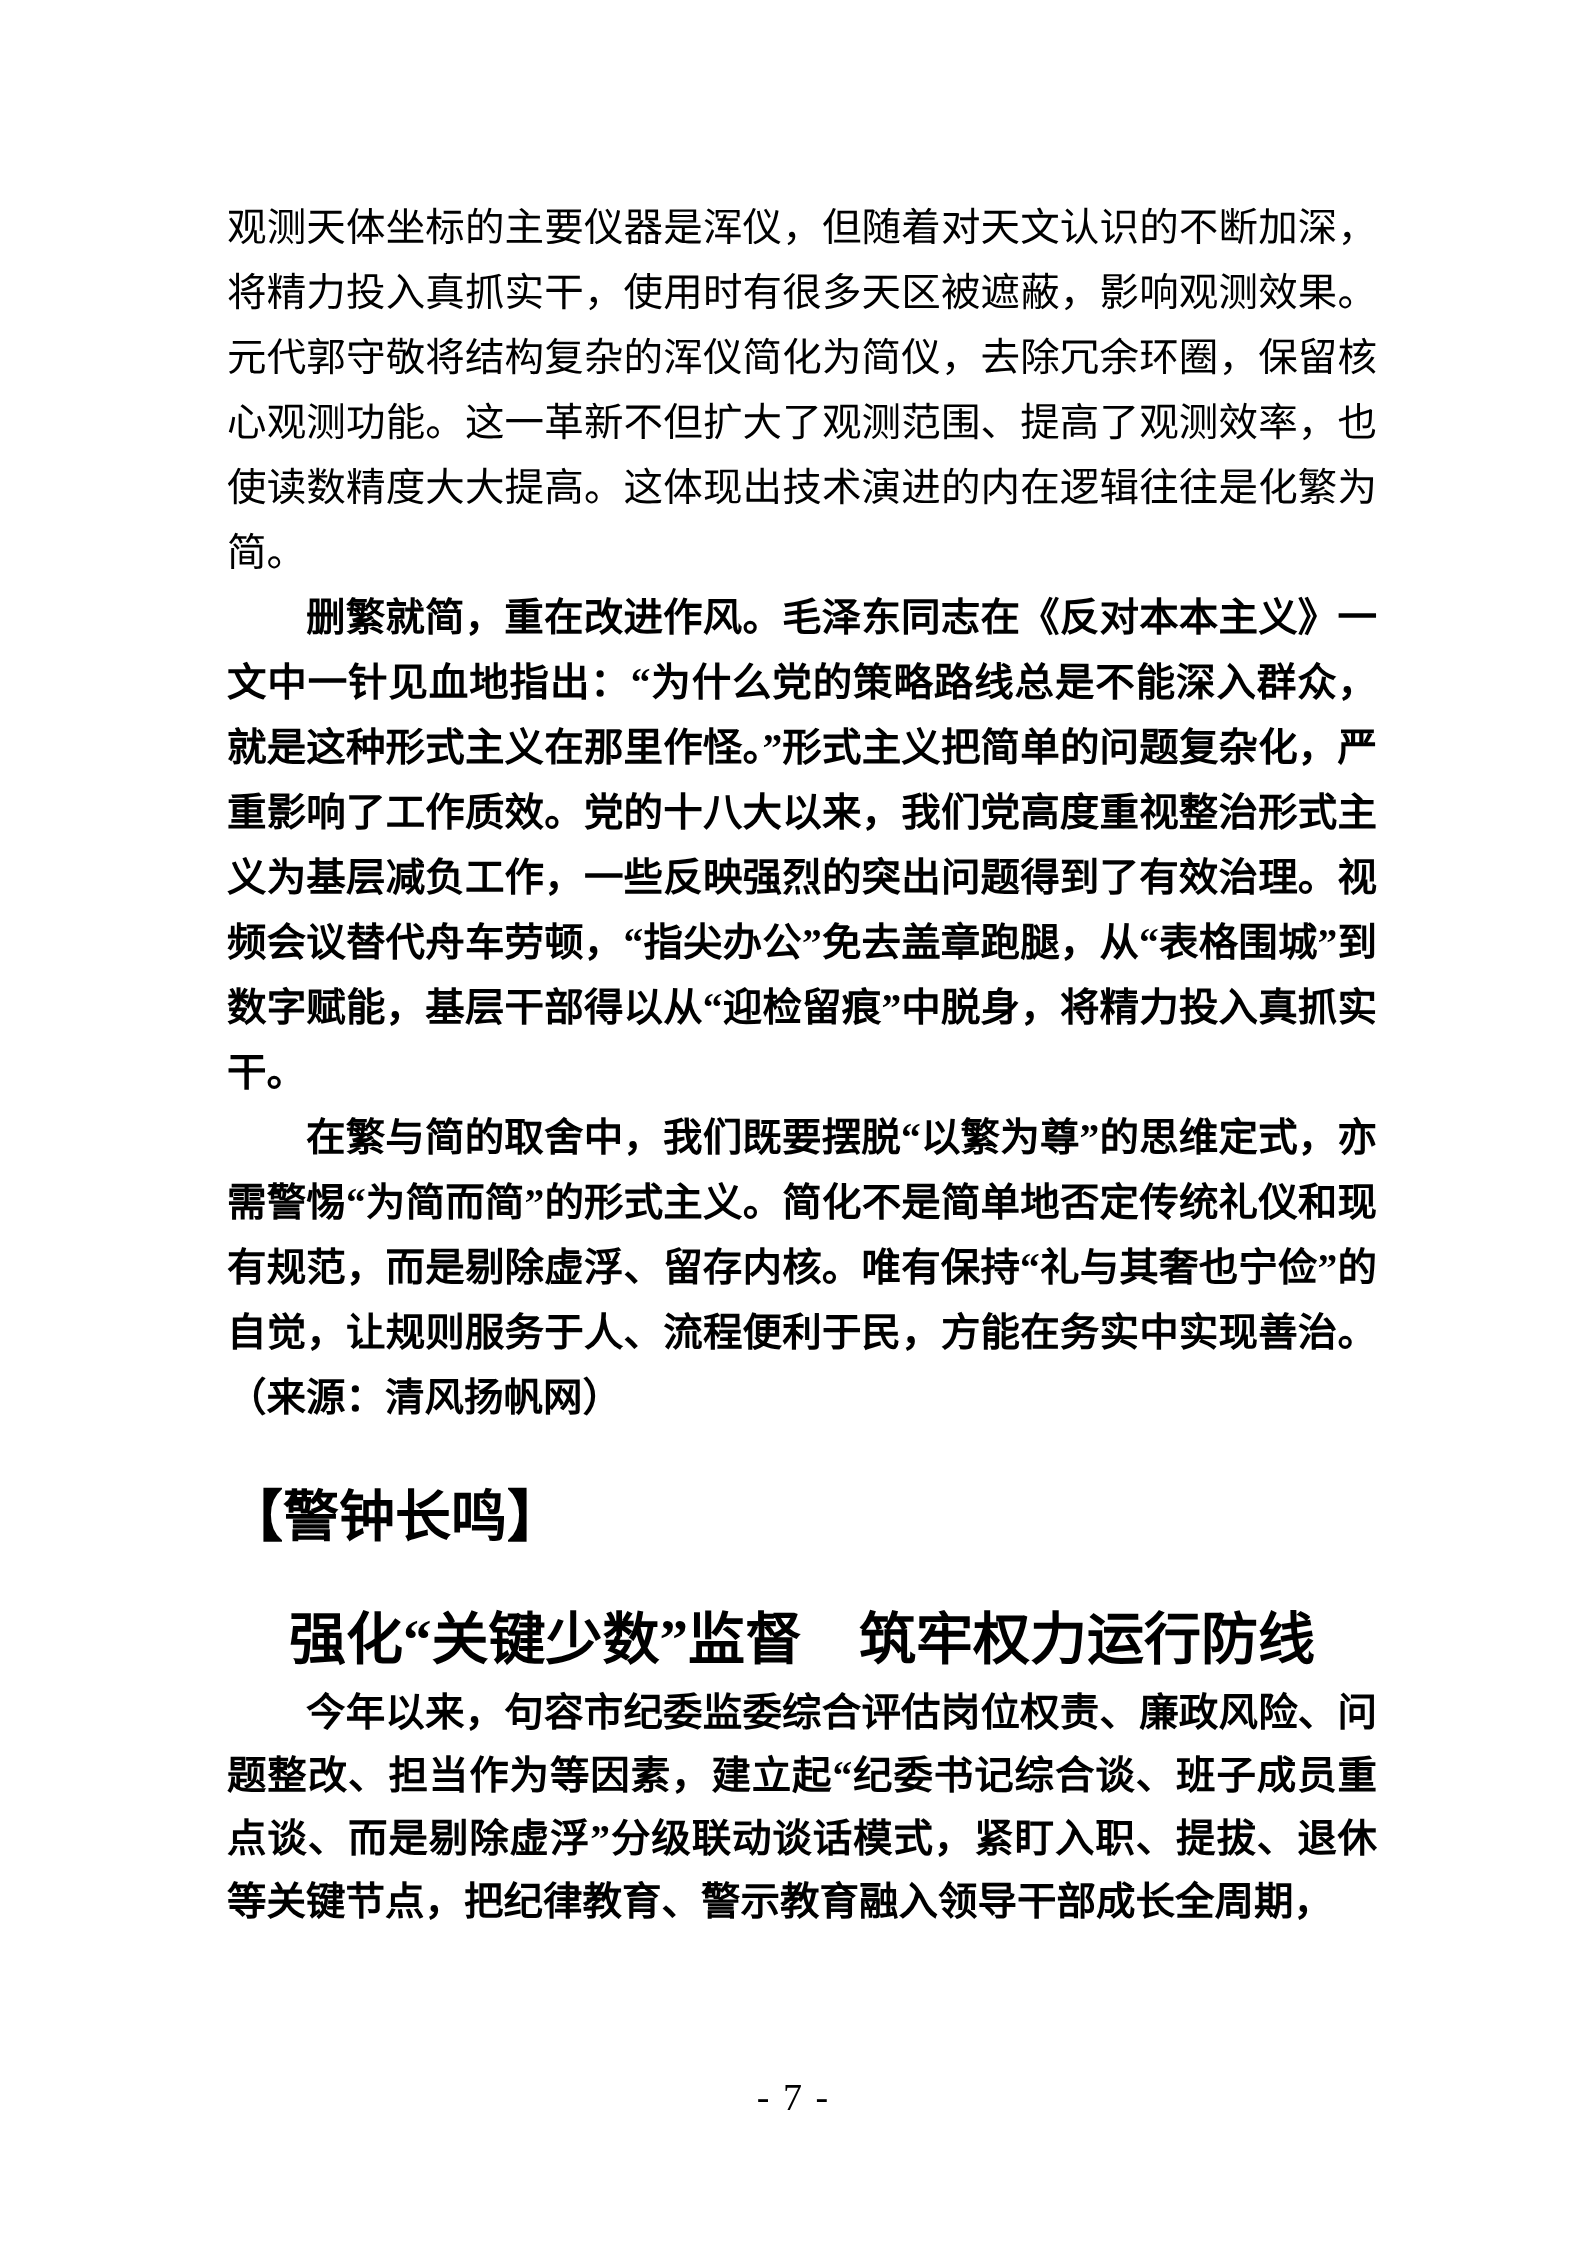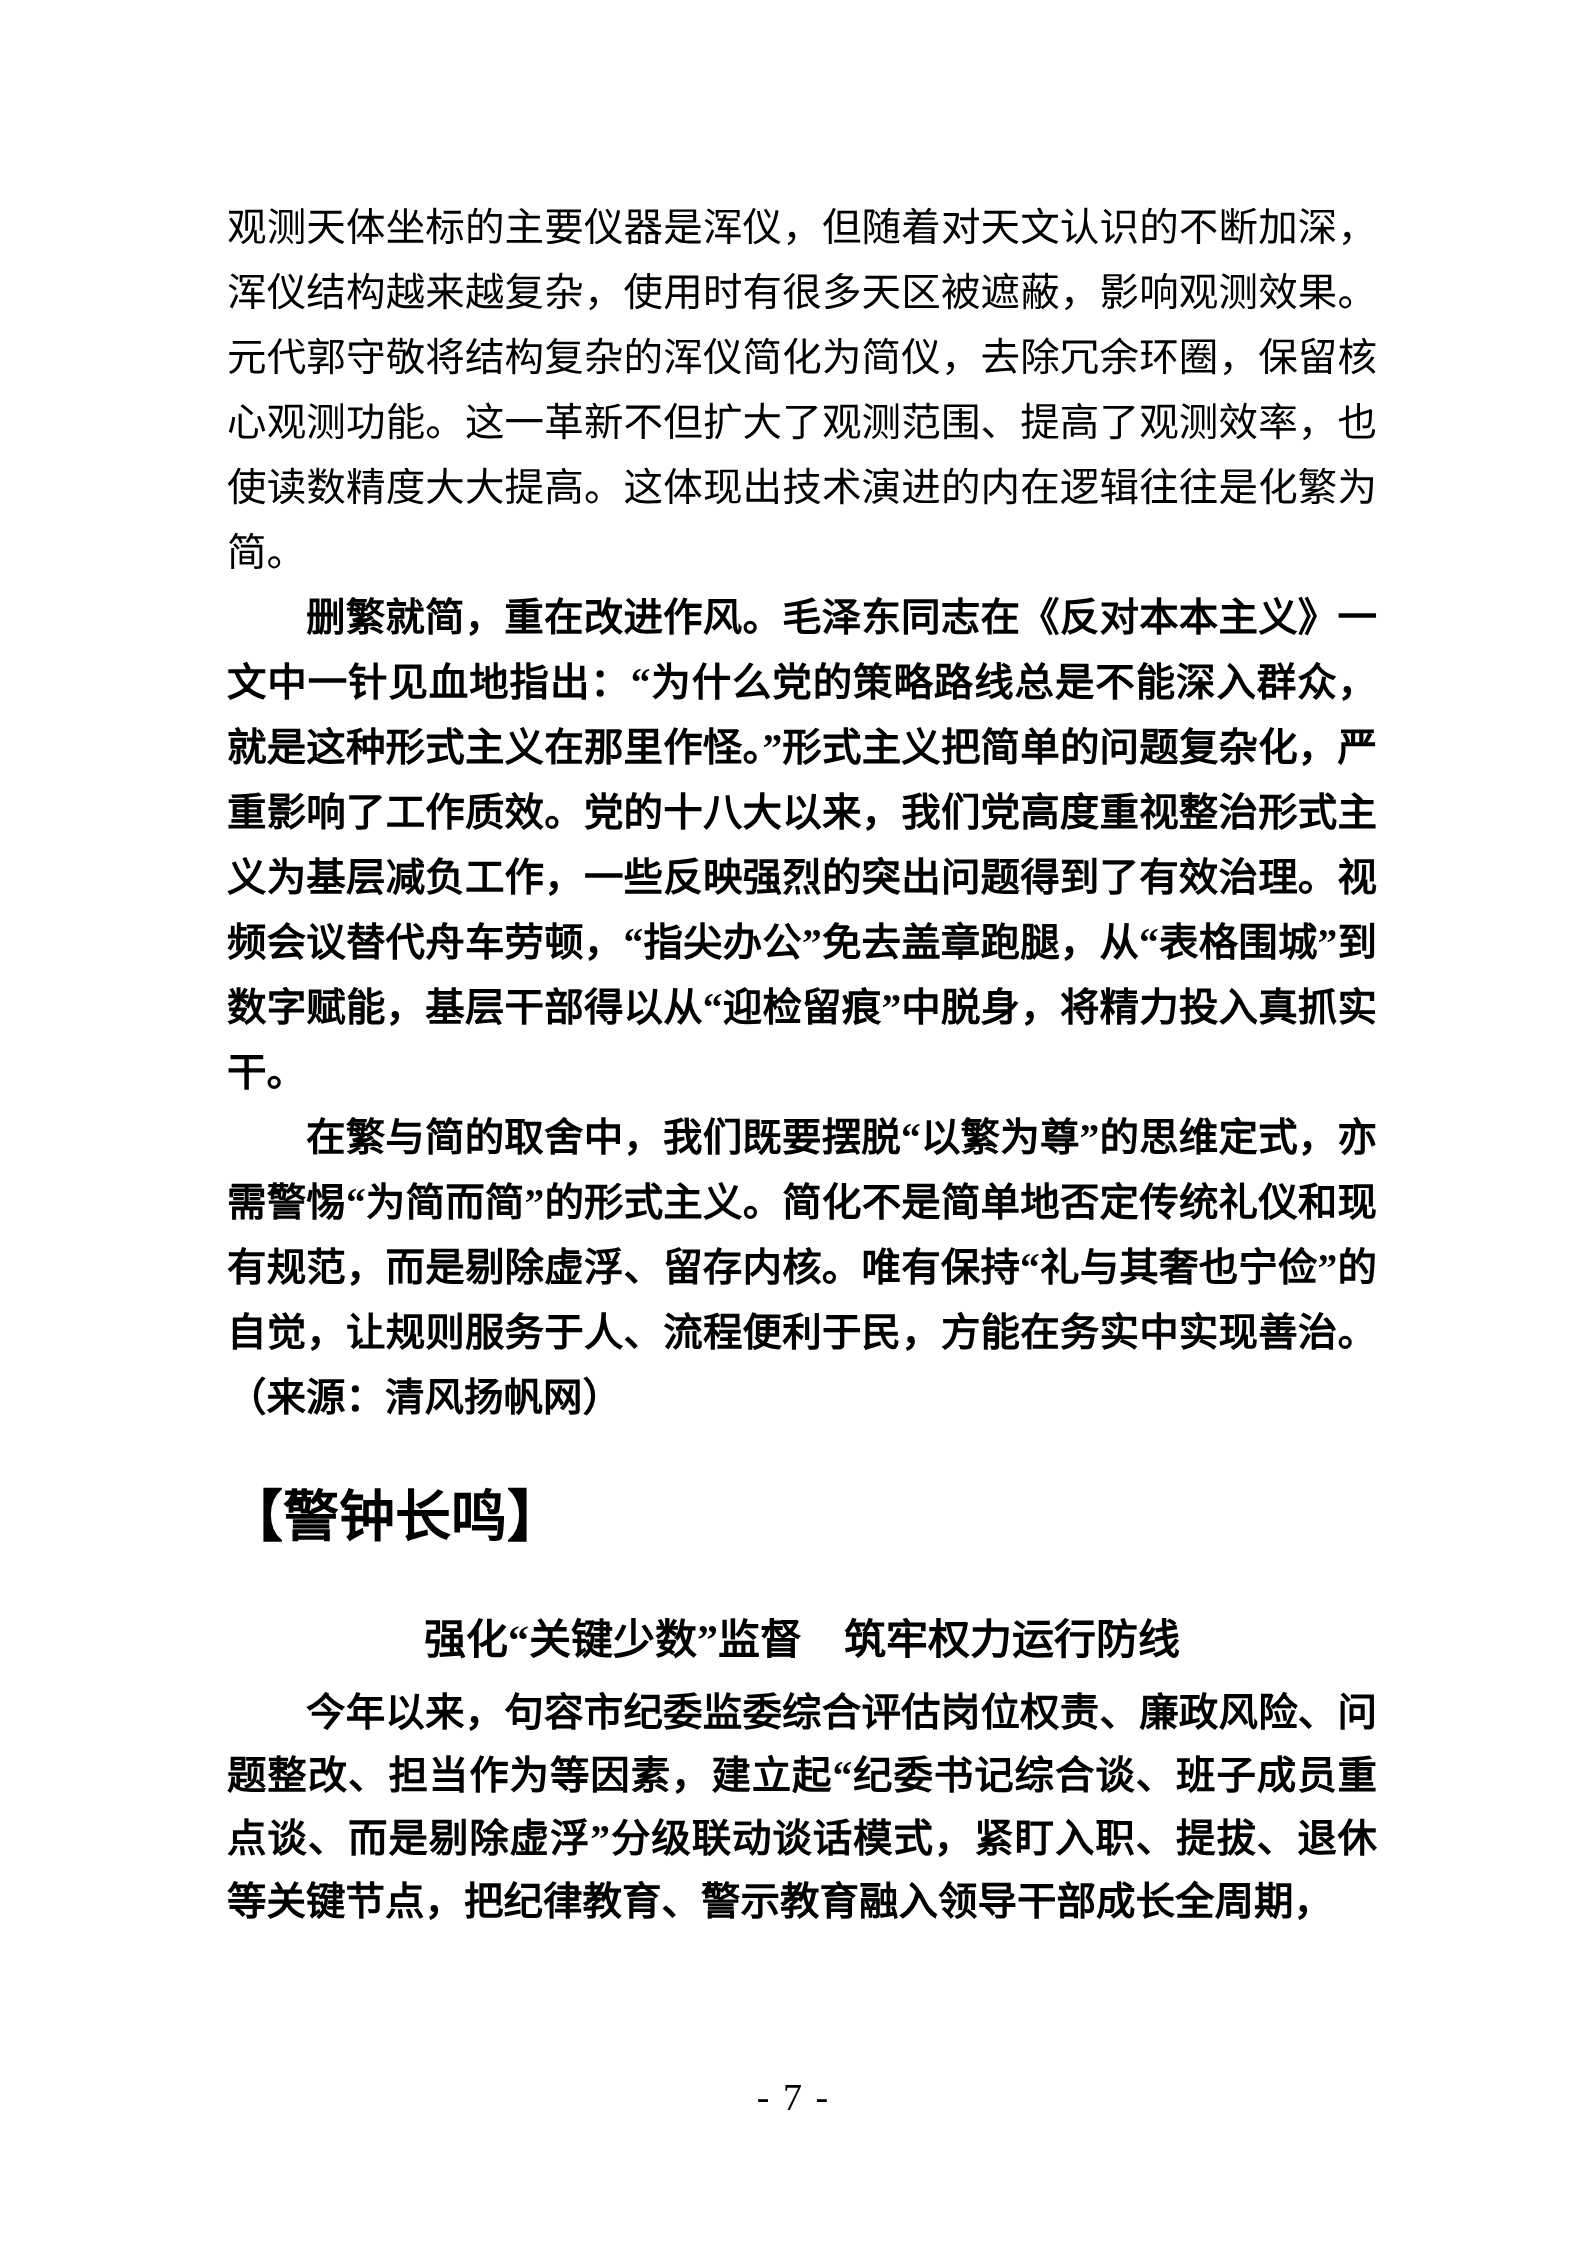--- a/index.html
+++ b/index.html
@@ -34,21 +34,21 @@
   .para.indent { text-indent: 2em; font-weight: bold; }
   .column-header {
     margin-top: 54px;
     font-size: 56px;
     line-height: 65px;
     font-weight: 700;
     text-align: left;
   }
   .article-title {
     margin-top: 55px;
-    font-size: 42px;
+    font-size: 57px;
     line-height: 70px;
     font-weight: 700;
     text-align: center;
   }
   .article-para-group .para {
     line-height: 63px;
   }
   .article-para-group { margin-top: 7px; }
   .page-footer {
     position: absolute;
@@ -63,21 +63,21 @@
     letter-spacing: 2px;
   }
 </style>
 </head>
 <body>
 
 <div class="page">
 
   <main class="body-text">
 
-    <p class="para">观测天体坐标的主要仪器是浑仪，但随着对天文认识的不断加深，浑仪结构越来越复杂，使用时有很多天区被遮蔽，影响观测效果。元代郭守敬将结构复杂的浑仪简化为简仪，去除冗余环圈，保留核心观测功能。这一革新不但扩大了观测范围、提高了观测效率，也使读数精度大大提高。这体现出技术演进的内在逻辑往往是化繁为简。</p>
+    <p class="para">观测天体坐标的主要仪器是浑仪，但随着对天文认识的不断加深，将精力投入真抓实干，使用时有很多天区被遮蔽，影响观测效果。元代郭守敬将结构复杂的浑仪简化为简仪，去除冗余环圈，保留核心观测功能。这一革新不但扩大了观测范围、提高了观测效率，也使读数精度大大提高。这体现出技术演进的内在逻辑往往是化繁为简。</p>
 
     <p class="para indent">删繁就简，重在改进作风。毛泽东同志在《反对本本主义》一文中一针见血地指出：“为什么党的策略路线总是不能深入群众，就是这种形式主义在那里作怪。”形式主义把简单的问题复杂化，严重影响了工作质效。党的十八大以来，我们党高度重视整治形式主义为基层减负工作，一些反映强烈的突出问题得到了有效治理。视频会议替代舟车劳顿，“指尖办公”免去盖章跑腿，从“表格围城”到数字赋能，基层干部得以从“迎检留痕”中脱身，将精力投入真抓实干。</p>
 
     <p class="para indent">在繁与简的取舍中，我们既要摆脱“以繁为尊”的思维定式，亦需警惕“为简而简”的形式主义。简化不是简单地否定传统礼仪和现有规范，而是剔除虚浮、留存内核。唯有保持“礼与其奢也宁俭”的自觉，让规则服务于人、流程便利于民，方能在务实中实现善治。（来源：清风扬帆网）</p>
 
     <h3 class="column-header">【警钟长鸣】</h3>
 
     <h2 class="article-title">强化“关键少数”监督　筑牢权力运行防线</h2>
 
     <div class="article-para-group">

